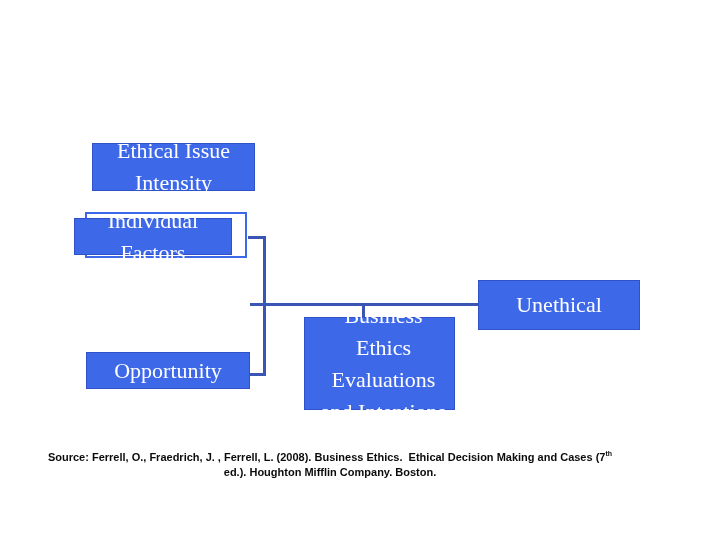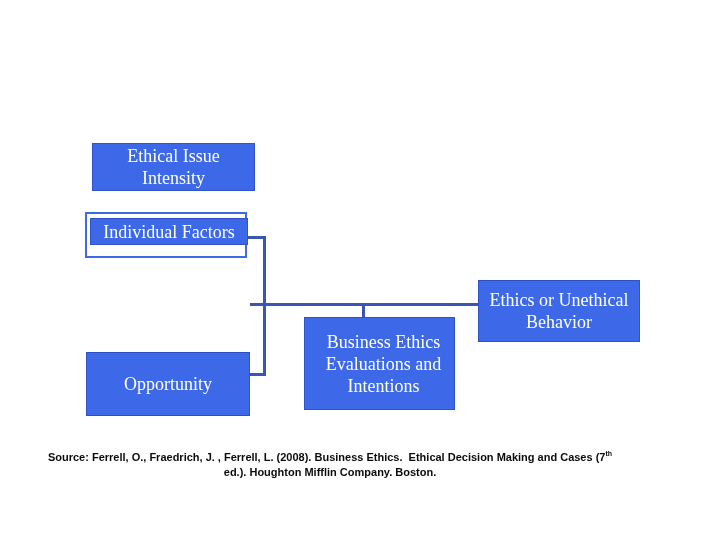--- a/index.html
+++ b/index.html
@@ -26,41 +26,41 @@
     white-space: nowrap;
     letter-spacing: 0.2px;
   }
   .box {
     position: absolute;
     background: #3d68e8;
     border: 1px solid #2f52c8;
     box-sizing: border-box;
     color: #ffffff;
     font-family: "Liberation Serif", serif;
-    font-size: 18px;
-    line-height: 22px;
+    font-size: 22px;
+    line-height: 32px;
     display: flex;
     align-items: center;
     justify-content: center;
     text-align: center;
     padding: 0 4px;
   }
   .box-eii { left: 92px;  top: 143px; width: 163px; height: 48px; }
   .if-outline {
     position: absolute;
     left: 85px; top: 212px; width: 162px; height: 46px;
     border: 2px solid #3d68e8;
     background: #ffffff;
     box-sizing: border-box;
   }
-  .box-if  { left: 90px;  top: 218px; width: 158px; height: 27px; }
+  .box-if  { left: 74px;  top: 218px; width: 158px; height: 37px; }
   .box-of  { left: 86px;  top: 280px; width: 164px; height: 48px; }
-  .box-op  { left: 86px;  top: 352px; width: 164px; height: 64px; }
+  .box-op  { left: 86px;  top: 352px; width: 164px; height: 37px; }
   .box-be  { left: 304px; top: 317px; width: 151px; height: 93px; padding-left: 12px; }
-  .box-eu  { left: 478px; top: 280px; width: 162px; height: 62px; padding: 15px 2px; }
+  .box-eu  { left: 478px; top: 280px; width: 162px; height: 50px; padding: 15px 2px; }
   .connector {
     position: absolute;
     background: #3a55b4;
   }
   .conn-main-h      { left: 250px; top: 303px; width: 228px; height: 3px; }
   .conn-vertical    { left: 263px; top: 236px; width: 3px;   height: 140px; }
   .conn-if-elbow    { left: 248px; top: 236px; width: 18px;  height: 3px; }
   .conn-op-elbow    { left: 250px; top: 373px; width: 16px;  height: 3px; }
   .conn-be-stub     { left: 362px; top: 305px; width: 3px;   height: 13px; }
   .source {

